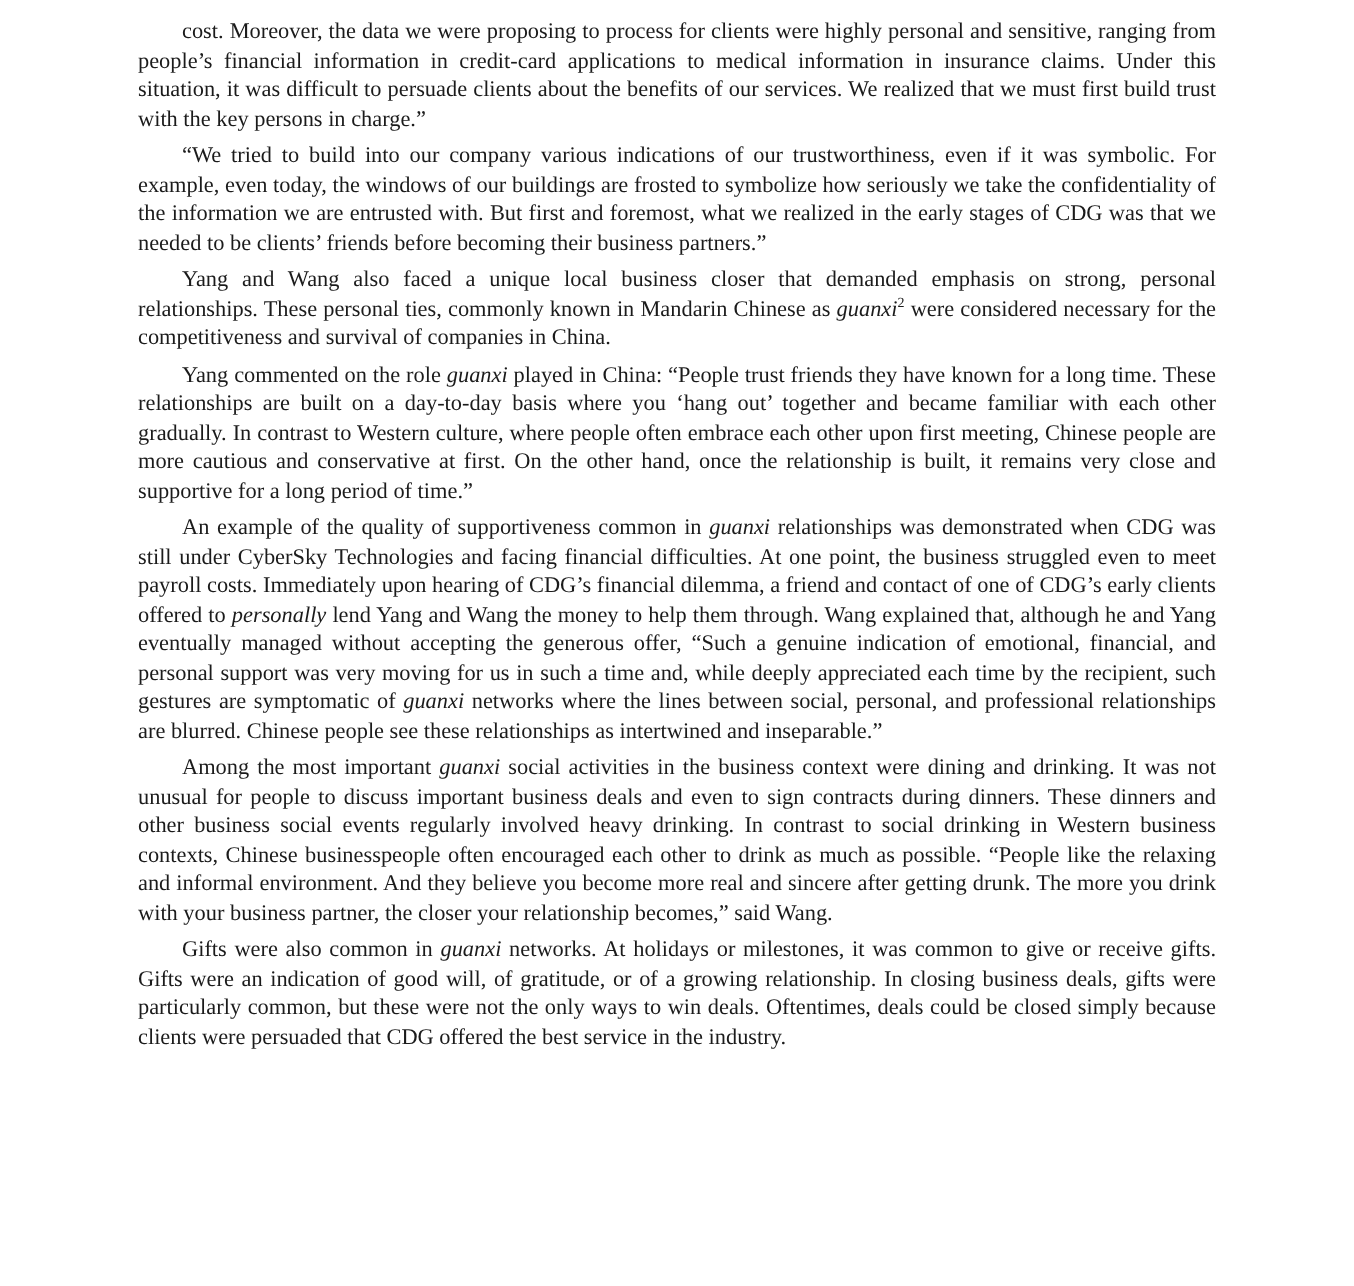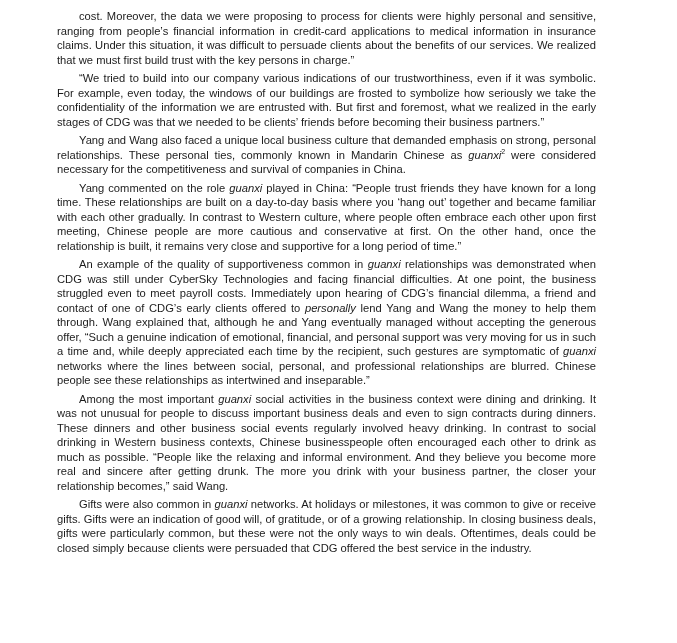--- a/index.html
+++ b/index.html
@@ -13,25 +13,25 @@
     overflow: hidden;
   }
   .page {
     position: relative;
     width: 677px;
     height: 643px;
     background: #ffffff;
   }
   .doc-body {
     position: absolute;
-    left: 57px;
+    left: 69px;
     top: 9px;
     width: 539px;
     color: #1b1b1b;
-    font-family: Liberation Sans, sans-serif;
+    font-family: Liberation Serif, serif;
     font-size: 11.2px;
     line-height: 14.5px;
   }
   p.para {
     margin: 0 0 4px 0;
     text-indent: 22px;
     text-align: justify;
   }
   p.para span, p.para em {
     display: inline;
@@ -46,19 +46,19 @@
     font-style: normal;
   }
 </style>
 </head>
 <body>
 
 <div class="page">
   <div class="doc-body" style="color: rgb(27, 27, 27);">
       <p class="para"><span>cost.  Moreover, the data we were proposing to process for clients were highly personal and sensitive, ranging from people’s financial information in credit-card applications to medical information in insurance claims. Under this situation, it was difficult to persuade clients about the benefits of our services. We realized that we must first build trust with the key persons in charge.”</span></p>
       <p class="para"><span>“We tried to build into our company various indications of our trustworthiness, even if it was symbolic. For example, even today, the windows of our buildings are frosted to symbolize how seriously we take the confidentiality of the information we are entrusted with. But first and foremost, what we realized in the early stages of CDG was that we needed to be clients’ friends before becoming their business partners.”</span></p>
-      <p class="para"><span>Yang and Wang also faced a unique local business culture that demanded emphasis on strong, personal relationships. These personal ties, commonly known in Mandarin Chinese as </span><em>guanxi</em><sup>2</sup><span> were considered necessary for the competitiveness and survival of companies in China.</span></p>
+      <p class="para"><span>Yang and Wang also faced a unique local business closer that demanded emphasis on strong, personal relationships. These personal ties, commonly known in Mandarin Chinese as </span><em>guanxi</em><sup>2</sup><span> were considered necessary for the competitiveness and survival of companies in China.</span></p>
       <p class="para"><span>Yang commented on the role </span><em>guanxi</em><span> played in China: “People trust friends they have known for a long time. These relationships are built on a day-to-day basis where you ‘hang out’ together and became familiar with each other gradually. In contrast to Western culture, where people often embrace each other upon first meeting, Chinese people are more cautious and conservative at first. On the other hand, once the relationship is built, it remains very close and supportive for a long period of time.”</span></p>
       <p class="para"><span>An example of the quality of supportiveness common in </span><em>guanxi</em><span> relationships was demonstrated when CDG was still under CyberSky Technologies and facing financial difficulties.  At one point, the business struggled even to meet payroll costs.  Immediately upon hearing of CDG’s financial dilemma, a friend and contact of one of CDG’s early clients offered to </span><em>personally</em><span> lend Yang and Wang the money to help them through. Wang explained that, although he and Yang eventually managed without accepting the generous offer, “Such a genuine indication of emotional, financial, and personal support was very moving for us in such a time and, while deeply appreciated each time by the recipient, such gestures are symptomatic of </span><em>guanxi</em><span> networks where the lines between social, personal, and professional relationships are blurred.  Chinese people see these relationships as intertwined and inseparable.”</span></p>
       <p class="para"><span>Among the most important </span><em>guanxi</em><span> social activities in the business context were dining and drinking. It was not unusual for people to discuss important business deals and even to sign contracts during dinners. These dinners and other business social events regularly involved heavy drinking. In contrast to social drinking in Western business contexts, Chinese businesspeople often encouraged each other to drink as much as possible. “People like the relaxing and informal environment. And they believe you become more real and sincere after getting drunk. The more you drink with your business partner, the closer your relationship becomes,” said Wang.</span></p>
       <p class="para"><span>Gifts were also common in </span><em>guanxi</em><span> networks.  At holidays or milestones, it was common to give or receive gifts.  Gifts were an indication of good will, of gratitude, or of a growing relationship.  In closing business deals, gifts were particularly common, but these were not the only ways to win deals. Oftentimes, deals could be closed simply because clients were persuaded that CDG offered the best service in the industry.</span></p>
     </div>
 </div>
 
 </body></html>

